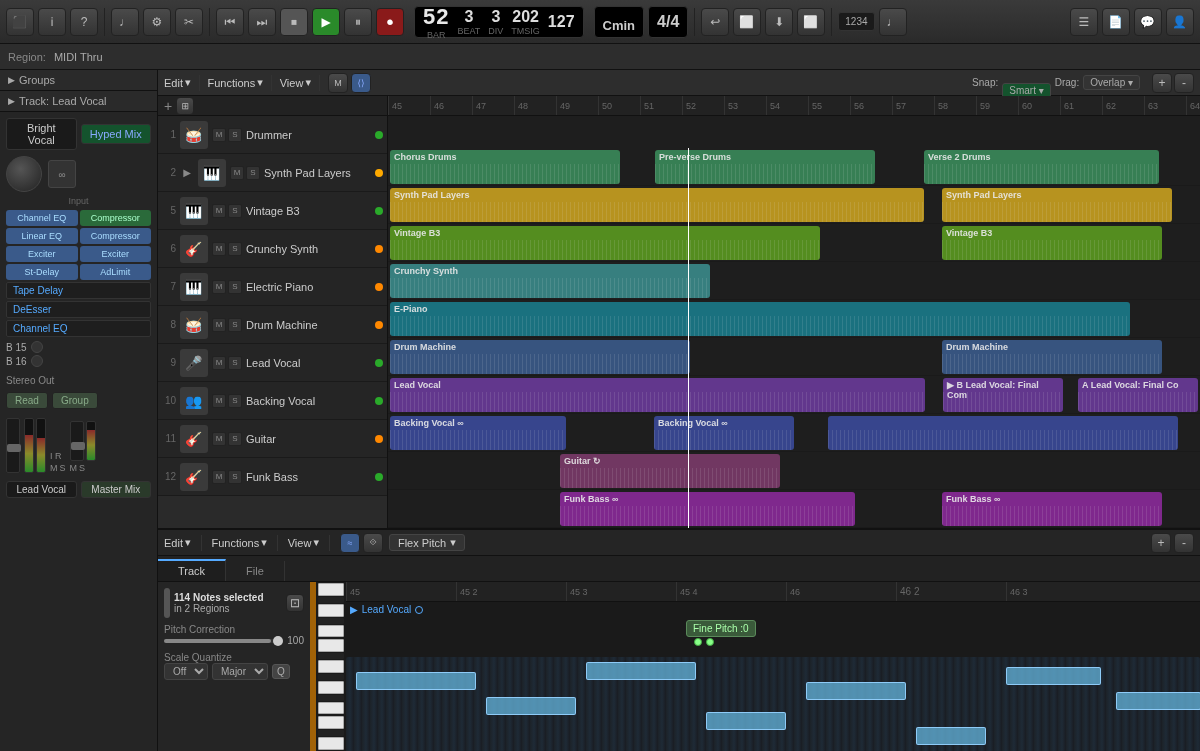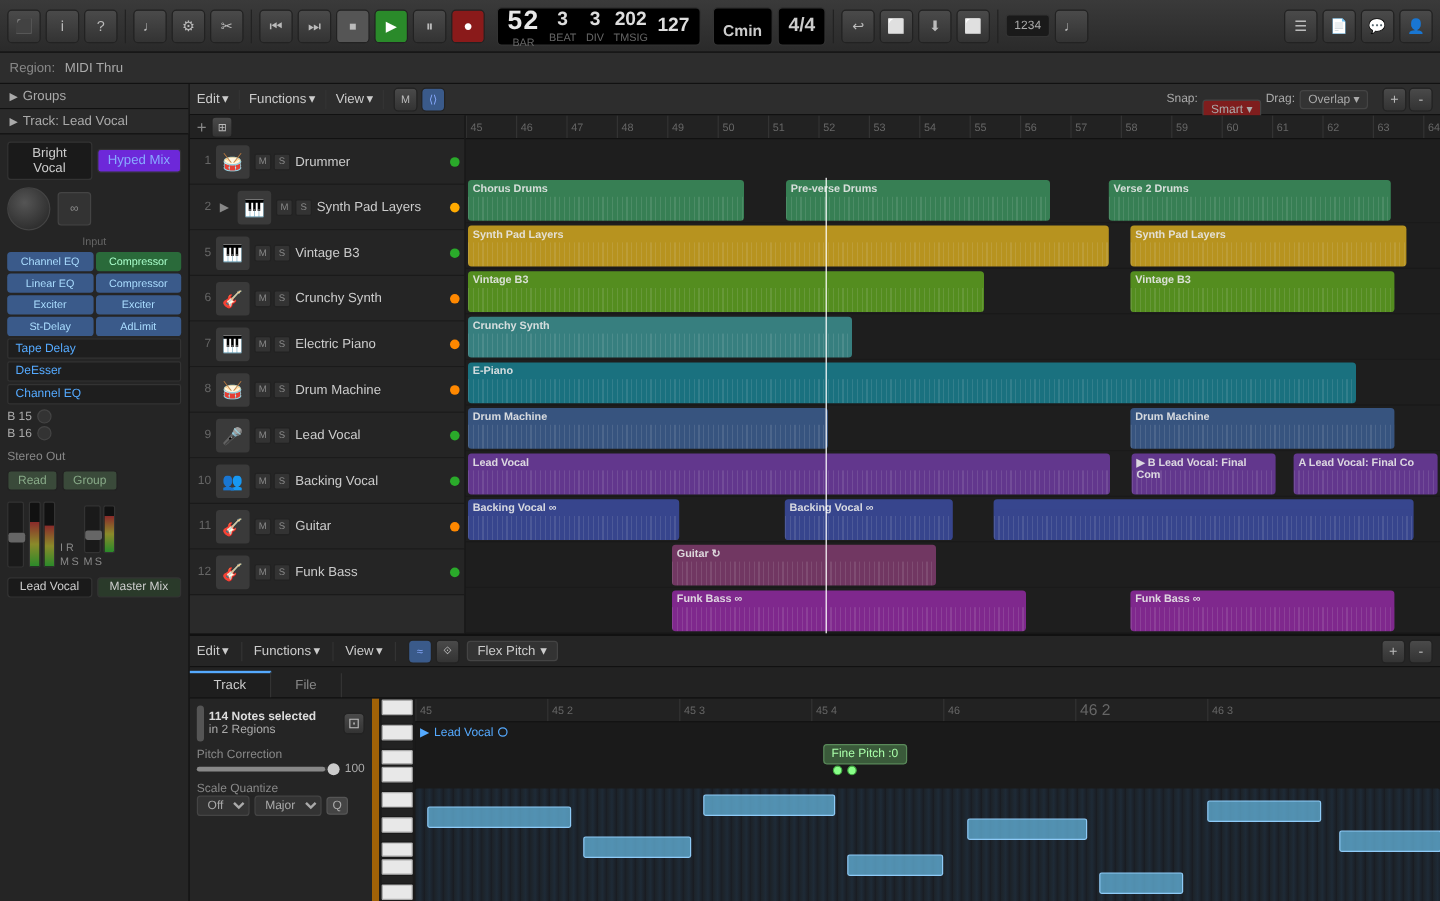--- a/index.html
+++ b/index.html
@@ -378,21 +378,21 @@
       <span>Groups</span>
     </div>
     <div class="left-section-header">
       <span class="arrow">▶</span>
       <span>Track: Lead Vocal</span>
     </div>
 
     <div class="channel-strip">
       <div style="display:flex;gap:4px;align-items:center;">
         <div class="channel-name-display" style="flex:1;">Bright Vocal</div>
-        <div class="channel-name-display" style="flex:1;background:#6d28d9;color:#8af;">Hyped Mix</div>
+        <div class="channel-name-display" style="flex:1;background:#14532d;color:#8af;">Hyped Mix</div>
       </div>
 
       <div style="display:flex;gap:6px;align-items:center;margin-top:2px;">
         <div style="width:36px;height:36px;background:radial-gradient(circle at 40% 35%, #555, #222);border-radius:50%;border:1px solid #444;"></div>
         <div style="display:flex;align-items:center;gap:4px;">
           <div style="width:28px;height:28px;background:#333;border:1px solid #444;border-radius:3px;display:flex;align-items:center;justify-content:center;font-size:10px;color:#888;">∞</div>
         </div>
       </div>
 
       <div style="font-size:9px;color:#666;text-align:center;">Input</div>
@@ -498,21 +498,21 @@
           <span>View</span>
           <span>▾</span>
         </div>
         <div class="at-sep"></div>
         <div style="display:flex;gap:3px;">
           <div class="tb-btn" style="width:20px;height:20px;font-size:9px;">M</div>
           <div class="tb-btn" style="width:20px;height:20px;font-size:9px;background:#3a5a8a;color:#8af;">⟨⟩</div>
         </div>
         <div class="snap-area">
           <span>Snap:</span>
-          <div style="background:#7f1d1d;border:1px solid #444;border-radius:3px;padding:1px 6px;cursor:pointer;margin-top:16px;">
+          <div style="background:#14532d;border:1px solid #444;border-radius:3px;padding:1px 6px;cursor:pointer;margin-top:16px;">
             <span>Smart</span> ▾
           </div>
           <span>Drag:</span>
           <div style="background:#333;border:1px solid #444;border-radius:3px;padding:1px 6px;cursor:pointer;">
             <span>Overlap</span> ▾
           </div>
         </div>
         <div style="display:flex;gap:2px;margin-left:8px;">
           <div class="tb-btn" style="width:20px;height:20px;">+</div>
           <div class="tb-btn" style="width:20px;height:20px;">-</div>
@@ -873,21 +873,21 @@
         </div>
 
         <div id="flex-pitch-area">
 
           <div class="flex-ruler" id="flex-ruler-marks">
               <div style="display: flex; align-items: center; font-size: 9px; color: rgb(102, 102, 102); border-left: 1px solid rgb(51, 51, 51); padding-left: 3px; min-width: 110px; height: 100%;">45</div>
               <div style="display: flex; align-items: center; font-size: 9px; color: rgb(102, 102, 102); border-left: 1px solid rgb(51, 51, 51); padding-left: 3px; min-width: 110px; height: 100%;">45 2</div>
               <div style="display: flex; align-items: center; font-size: 9px; color: rgb(102, 102, 102); border-left: 1px solid rgb(51, 51, 51); padding-left: 3px; min-width: 110px; height: 100%;">45 3</div>
               <div style="display: flex; align-items: center; font-size: 9px; color: rgb(102, 102, 102); border-left: 1px solid rgb(51, 51, 51); padding-left: 3px; min-width: 110px; height: 100%;">45 4</div>
               <div style="display: flex; align-items: center; font-size: 9px; color: rgb(102, 102, 102); border-left: 1px solid rgb(51, 51, 51); padding-left: 3px; min-width: 110px; height: 100%;">46</div>
-              <div style="display: flex; align-items: center; font-size: 13px; color: rgb(102, 102, 102); border-left: 1px solid rgb(51, 51, 51); padding-left: 3px; min-width: 110px; height: 100%;">46 2</div>
+              <div style="display: flex; align-items: center; font-size: 10px; color: rgb(102, 102, 102); border-left: 1px solid rgb(51, 51, 51); padding-left: 3px; min-width: 110px; height: 100%;">46 2</div>
               <div style="display: flex; align-items: center; font-size: 9px; color: rgb(102, 102, 102); border-left: 1px solid rgb(51, 51, 51); padding-left: 3px; min-width: 110px; height: 100%;">46 3</div>
             </div>
 
           <div style="position:absolute;top:20px;left:0;right:0;bottom:0;background:#1a1a1a;"></div>
 
           <div class="flex-track-label">
             <span style="color:#5af;font-size:10px;">▶</span>
             <span>Lead Vocal</span>
             <span style="width:8px;height:8px;border-radius:50%;border:1px solid #5af;display:inline-block;"></span>
           </div>

